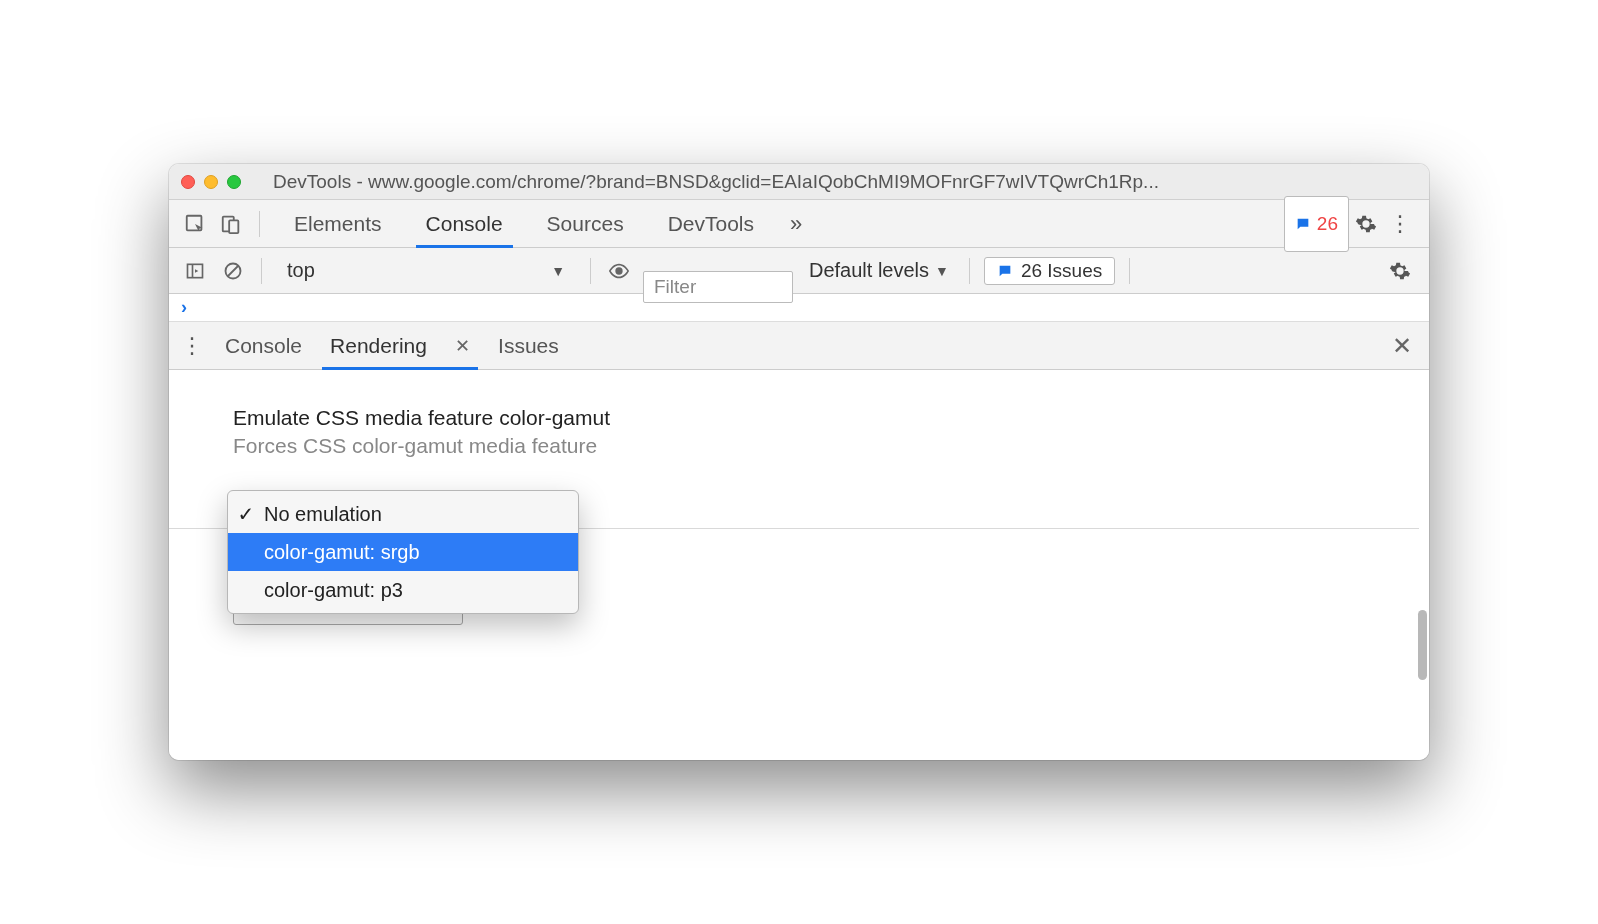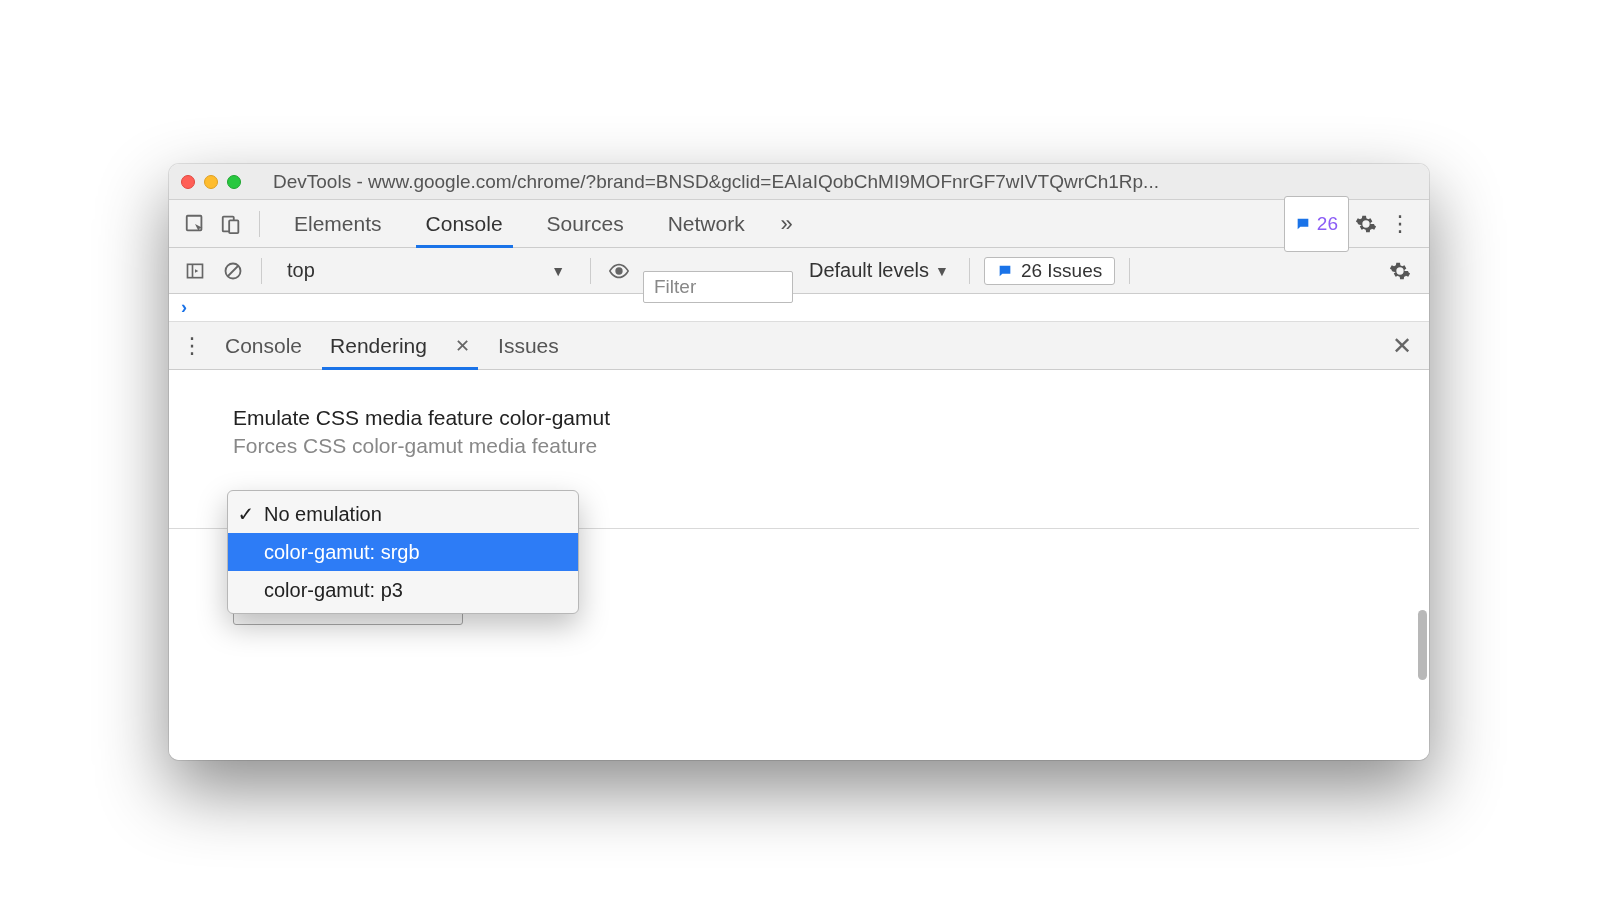--- a/index.html
+++ b/index.html
@@ -84,21 +84,21 @@
       background: #1a73e8;
     }
     .more-tabs {
       width: 40px; display: flex; align-items: center; justify-content: center;
       color: #555; font-size: 22px; cursor: pointer;
     }
     .tb-spacer { flex: 1; }
     .badge-box {
       display: flex; align-items: center; gap: 6px;
       border: 1px solid #bbb; border-radius: 3px;
-      padding: 16px 10px; background: #fff; font-size: 19px; color: #8b5cf6;
+      padding: 16px 10px; background: #fff; font-size: 19px; color: #ef4444;
       cursor: pointer;
     }
     .badge-icon { color: #1a73e8; font-size: 18px; }
     .gear, .vdots {
       width: 34px; height: 34px; display: flex; align-items: center; justify-content: center;
       color: #555; font-size: 22px; cursor: pointer;
     }
     
     .console-tb {
       height: 46px;
@@ -244,21 +244,21 @@
     <div class="main-tab">
       <span>Elements</span>
     </div>
     <div class="main-tab active">
       <span>Console</span>
     </div>
     <div class="main-tab">
       <span>Sources</span>
     </div>
     <div class="main-tab">
-      <span>Network</span>
+      <span>DevTools</span>
     </div>
     <div class="more-tabs">
       <span>»</span>
     </div>
     <div class="tb-spacer"></div>
     <div class="badge-box">
       <span class="badge-icon">
         <svg width="16" height="16" viewBox="0 0 24 24" fill="#1a73e8">
             <path d="M4 4h16v12H8l-4 4z"></path>
           </svg>

